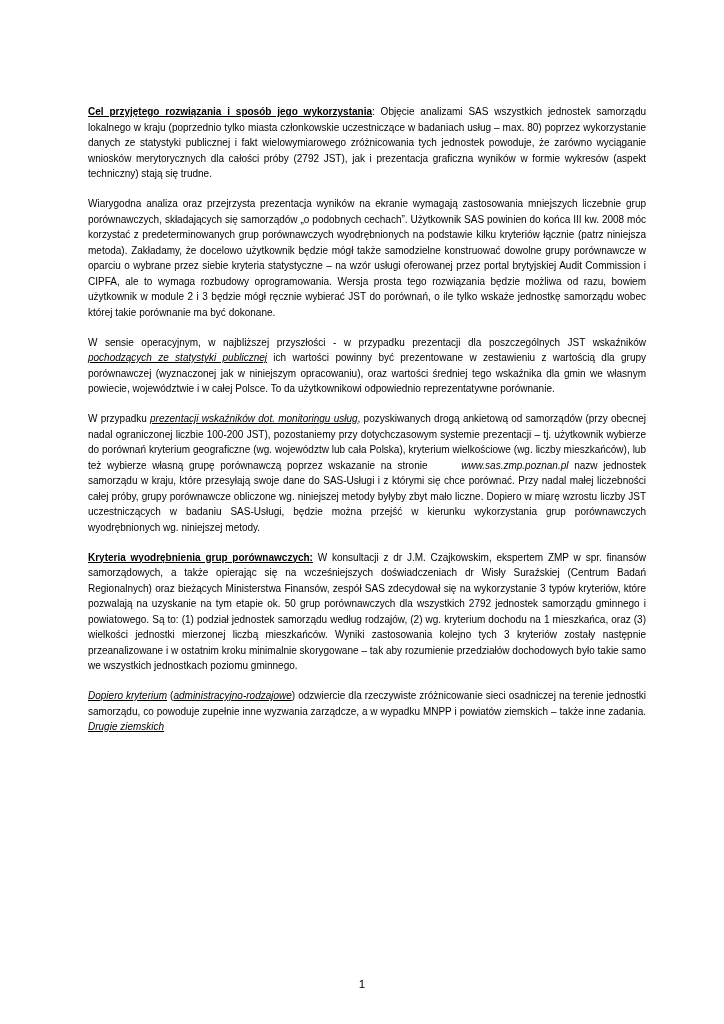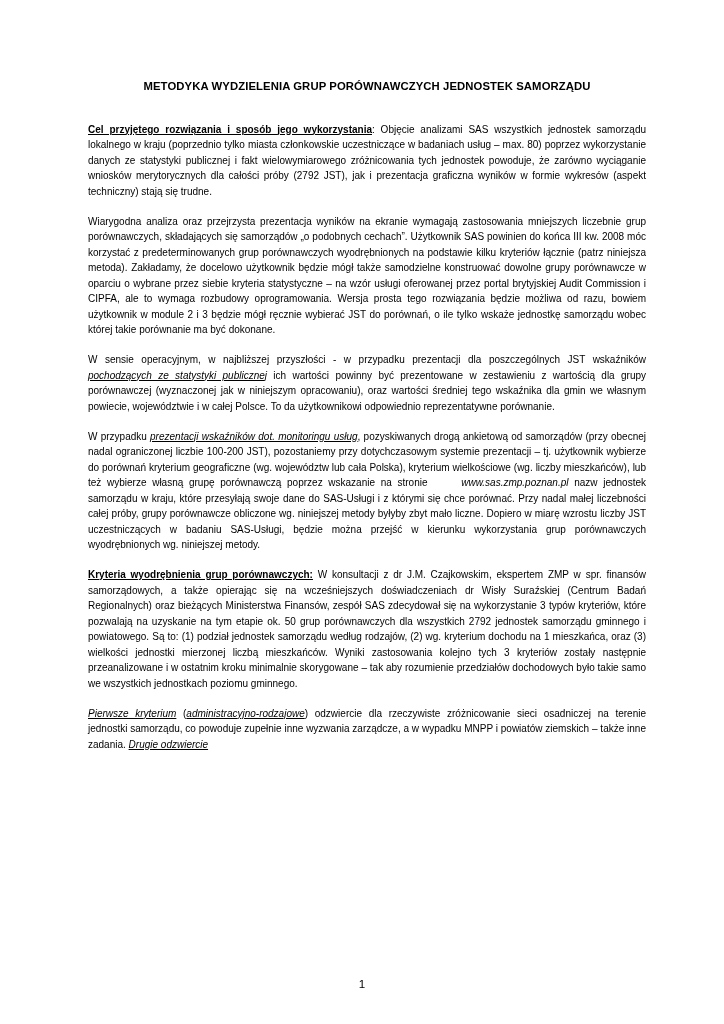--- a/index.html
+++ b/index.html
@@ -52,30 +52,29 @@
     text-align: center;
     font-size: 11.6px;
   }
 </style>
 </head>
 <body>
 
 <div class="page">
 
   <div class="doc-title">
-    <span class="line">METODYKA WYDZIELENIA GRUP PORÓWNAWCZYCH JEDNOSTEK SAMORZĄDU</span>
   </div>
 
   <p class="para"><span class="bu">Cel przyjętego rozwiązania i sposób jego wykorzystania</span><span>: Objęcie analizami SAS wszystkich jednostek samorządu lokalnego w kraju (poprzednio tylko miasta członkowskie uczestniczące w badaniach usług – max. 80) poprzez wykorzystanie danych ze statystyki publicznej i fakt wielowymiarowego zróżnicowania tych jednostek powoduje, że zarówno wyciąganie wniosków merytorycznych dla całości próby (2792 JST), jak i prezentacja graficzna wyników w formie wykresów (aspekt techniczny) stają się trudne.</span></p>
 
   <p class="para"><span>Wiarygodna analiza oraz przejrzysta prezentacja wyników na ekranie wymagają zastosowania mniejszych liczebnie </span><span class="b">grup porównawczych</span><span>, składających się samorządów „o podobnych cechach”. Użytkownik SAS powinien do końca III kw. 2008 móc korzystać z predeterminowanych grup porównawczych wyodrębnionych na podstawie kilku kryteriów łącznie (patrz niniejsza metoda). Zakładamy, że docelowo użytkownik będzie mógł także samodzielne konstruować dowolne grupy porównawcze w oparciu o wybrane przez siebie kryteria statystyczne – na wzór usługi oferowanej przez portal brytyjskiej Audit Commission i CIPFA, ale to wymaga rozbudowy oprogramowania. Wersja prosta tego rozwiązania będzie możliwa od razu, bowiem użytkownik w module 2 i 3 będzie mógł ręcznie wybierać JST do porównań, o ile tylko wskaże jednostkę samorządu wobec której takie porównanie ma być dokonane.</span></p>
 
   <p class="para"><span>W sensie operacyjnym, w najbliższej przyszłości - w przypadku prezentacji dla poszczególnych JST wskaźników </span><span class="u">pochodzących ze statystyki publicznej</span><span> ich wartości powinny być prezentowane w zestawieniu z wartością dla </span><span class="b">grupy porównawczej</span><span> (wyznaczonej jak w niniejszym opracowaniu), oraz wartości średniej tego wskaźnika dla gmin we własnym powiecie, województwie i w całej Polsce. To da użytkownikowi odpowiednio reprezentatywne porównanie.</span></p>
 
   <p class="para"><span>W przypadku </span><span class="u">prezentacji wskaźników dot. monitoringu usług</span><span>, pozyskiwanych drogą ankietową od samorządów (przy obecnej nadal ograniczonej liczbie 100-200 JST), pozostaniemy przy dotychczasowym systemie prezentacji – tj. użytkownik wybierze do porównań kryterium geograficzne (wg. województw lub cała Polska), kryterium wielkościowe (wg. liczby mieszkańców), lub też wybierze własną grupę porównawczą poprzez wskazanie na stronie </span><span class="i">www.sas.zmp.poznan.pl</span><span> nazw jednostek samorządu w kraju, które przesyłają swoje dane do SAS-Usługi i z którymi się chce porównać. Przy nadal małej liczebności całej próby, grupy porównawcze obliczone wg. niniejszej metody byłyby zbyt mało liczne. Dopiero w miarę wzrostu liczby JST uczestniczących w badaniu SAS-Usługi, będzie można przejść w kierunku wykorzystania grup porównawczych wyodrębnionych wg. niniejszej metody.</span></p>
 
   <p class="para"><span class="bu">Kryteria wyodrębnienia grup porównawczych:</span><span> W konsultacji z dr J.M. Czajkowskim, ekspertem ZMP w spr. finansów samorządowych, a także opierając się na wcześniejszych doświadczeniach dr Wisły Suraźskiej (Centrum Badań Regionalnych) oraz bieżących Ministerstwa Finansów, zespół SAS zdecydował się na wykorzystanie 3 typów kryteriów, które pozwalają na uzyskanie na tym etapie ok. 50 grup porównawczych dla wszystkich 2792 jednostek samorządu gminnego i powiatowego. Są to: (1) podział jednostek samorządu według rodzajów, (2) wg. kryterium dochodu na 1 mieszkańca, oraz (3) wielkości jednostki mierzonej liczbą mieszkańców. Wyniki zastosowania kolejno tych 3 kryteriów zostały następnie przeanalizowane i w ostatnim kroku minimalnie skorygowane – tak aby rozumienie przedziałów dochodowych było takie samo we wszystkich jednostkach poziomu gminnego.</span></p>
 
-  <p class="para"><span class="u">Pierwsze kryterium</span><span> (</span><span class="u">administracyjno-rodzajowe</span><span>) odzwiercie dla rzeczywiste zróżnicowanie sieci osadniczej na terenie jednostki samorządu, co powoduje zupełnie inne wyzwania zarządcze, a w wypadku MNPP i powiatów ziemskich – także inne zadania. </span><span class="u">Drugie odzwiercie</span></p>
+  <p class="para"><span class="u">Dopiero kryterium</span><span> (</span><span class="u">administracyjno-rodzajowe</span><span>) odzwiercie dla rzeczywiste zróżnicowanie sieci osadniczej na terenie jednostki samorządu, co powoduje zupełnie inne wyzwania zarządcze, a w wypadku MNPP i powiatów ziemskich – także inne zadania. </span><span class="u">Drugie ziemskich</span></p>
 
 </div>
 
 <div class="page-number">1</div>
 
 </body></html>

